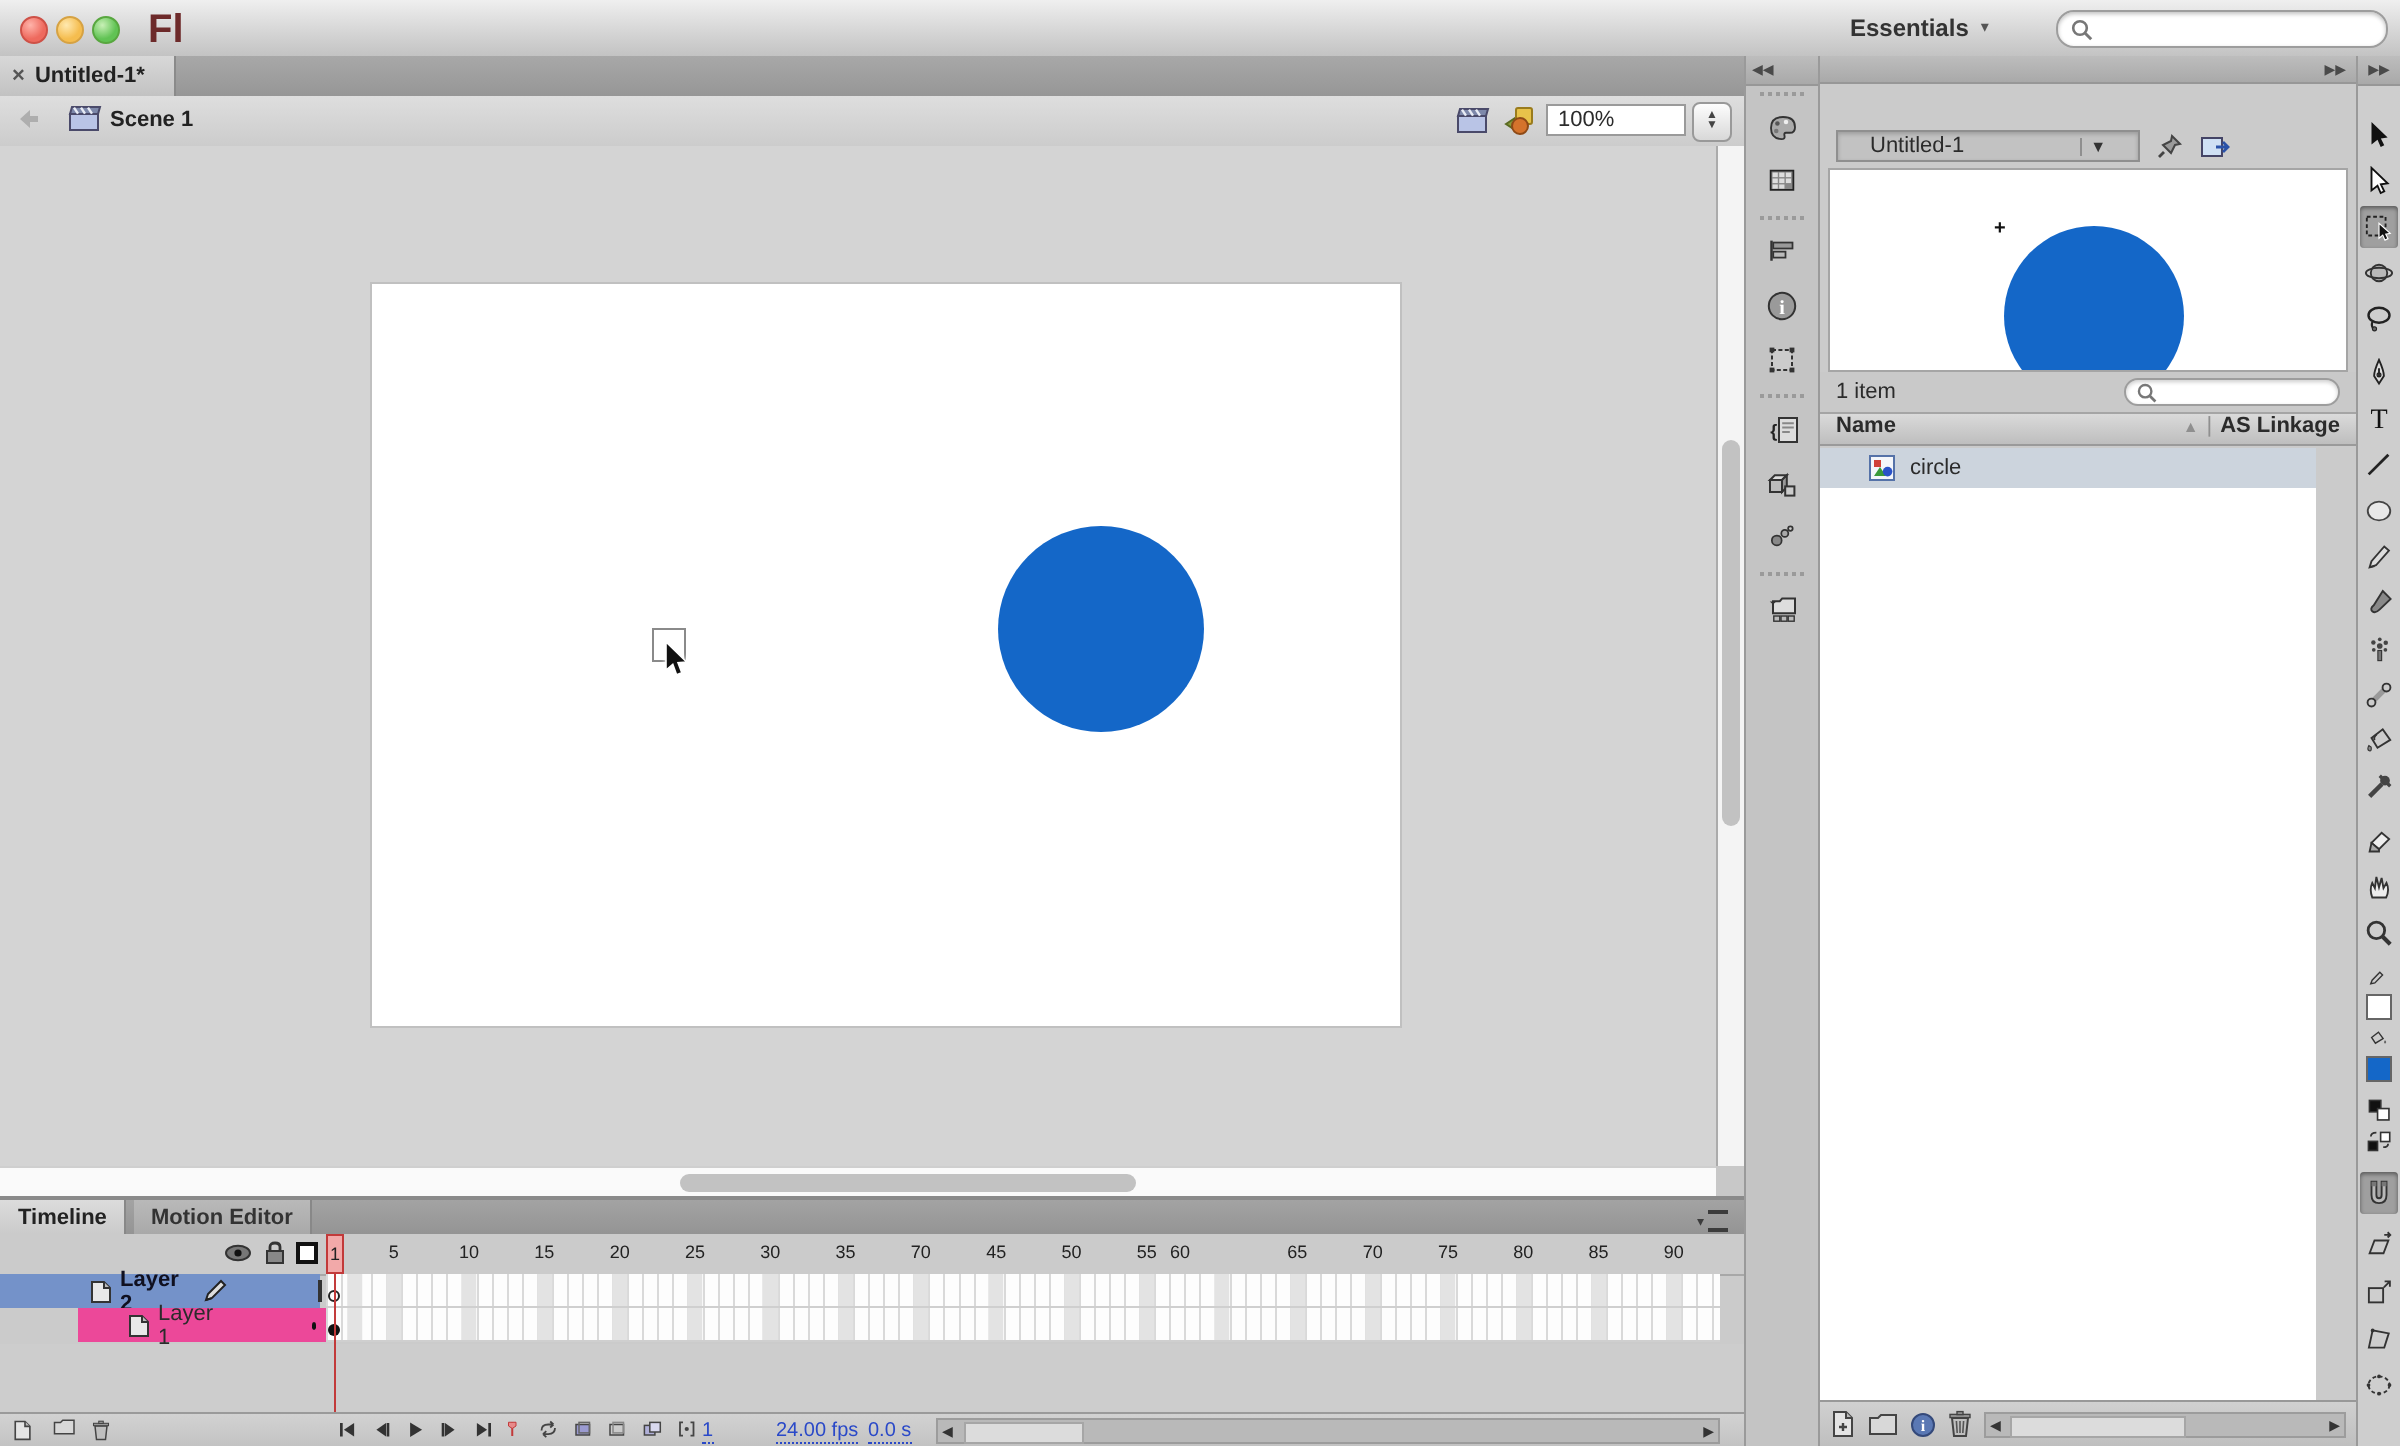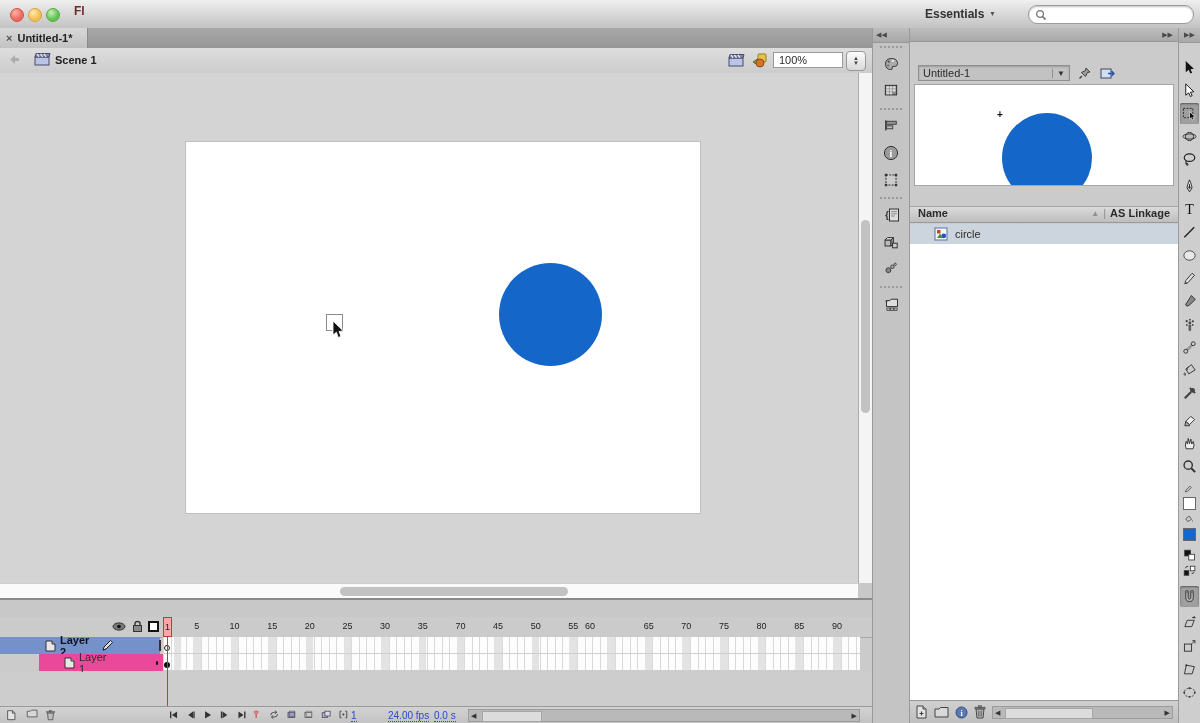--- a/index.html
+++ b/index.html
@@ -7,21 +7,21 @@
        font-family:"Liberation Sans","DejaVu Sans",sans-serif;font-size:11px;color:#2b2b2b;
        background:#c8c8c8;-webkit-font-smoothing:antialiased;}
   .abs{position:absolute;}
   
   .menubar{left:0;top:0;width:1200px;height:28px;
     background:linear-gradient(#efefef,#d4d4d4 60%,#c3c3c3);border-bottom:1px solid #8f8f8f;}
   .tl{width:12px;height:12px;border-radius:50%;top:8px;}
   .tl.red{left:10px;background:radial-gradient(circle at 35% 30%,#ffb3aa,#ee6a5e 60%);border:1px solid #ce5147;}
   .tl.yellow{left:28px;background:radial-gradient(circle at 35% 30%,#ffe9b0,#f5bd4f 60%);border:1px solid #d6a243;}
   .tl.green{left:46px;background:radial-gradient(circle at 35% 30%,#c8f0b6,#61c354 60%);border:1px solid #58a73f;}
-  .fl-logo{left:74px;top:4px;font-weight:bold;font-size:12px;color:#6d2a2a;letter-spacing:0;}
+  .fl-logo{left:74px;top:4px;font-weight:bold;font-size:20px;color:#6d2a2a;letter-spacing:0;}
   .workspace-btn{left:925px;top:5px;width:85px;height:17px;display:flex;align-items:center;gap:6px;
     font-weight:bold;font-size:12px;color:#333;}
   .menu-search{left:1028px;top:5px;width:158px;height:17px;background:#fff;border:1px solid #9d9d9d;
     border-radius:9px;box-shadow:inset 0 1px 2px rgba(0,0,0,.25);display:flex;align-items:center;padding-left:6px;}
   
   .doctabbar{left:0;top:28px;width:872px;height:20px;background:linear-gradient(#a8a8a8,#969696);border-bottom:1px solid #858585;}
   .doctab{left:0;top:0;width:88px;height:20px;background:linear-gradient(#d8d8d8,#c2c2c2);
      border-right:1px solid #8a8a8a;display:flex;align-items:center;gap:5px;padding:0 6px;box-sizing:border-box;
      font-weight:bold;color:#222;}
   .editbar{left:0;top:48px;width:872px;height:25px;background:linear-gradient(#dedede,#cccccc);border-bottom:1px solid #a2a2a2;}
@@ -81,29 +81,29 @@
   .lib-header{left:0;top:0;width:268px;height:14px;background:linear-gradient(#bdbdbd,#a9a9a9);border-bottom:1px solid #979797;
      display:flex;align-items:center;justify-content:flex-end;padding:0 5px;font-size:7px;color:#4a4a4a;box-sizing:border-box;}
   .lib-tabbar{left:0;top:14px;width:268px;height:18px;background:linear-gradient(#b3b3b3,#a5a5a5);}
   .lib-tab{height:18px;display:inline-flex;align-items:center;padding:0 10px;font-weight:bold;color:#222;}
   .lib-tab.active{background:linear-gradient(#d6d6d6,#c9c9c9);border-right:1px solid #8d8d8d;}
   .lib-tab.inactive{background:linear-gradient(#c3c3c3,#b2b2b2);border-right:1px solid #8d8d8d;color:#333;}
   .panelmenu{display:flex;align-items:center;gap:2px;color:#3c3c3c;}
   .panelmenu .lines{display:block;width:10px;height:7px;border-top:2px solid #3c3c3c;border-bottom:2px solid #3c3c3c;}
   .lib-docrow{left:0;top:34px;width:268px;height:22px;display:flex;align-items:center;padding:0 8px;gap:8px;box-sizing:border-box;}
   .lib-select{width:152px;height:16px;background:#c2c2c2;border:1px solid #8f8f8f;box-shadow:inset 0 1px 2px rgba(0,0,0,.2);
-     display:flex;align-items:center;justify-content:space-between;padding:0 4px;box-sizing:border-box;}
+     display:flex;align-items:center;justify-content:space-between;padding:0 16px;box-sizing:border-box;}
   .lib-preview{left:4px;top:56px;width:260px;height:102px;background:#fff;border:1px solid #a5a5a5;box-sizing:border-box;overflow:hidden;}
   .lib-introw{left:0;top:158px;width:268px;height:20px;background:#c9c9c9;display:flex;align-items:center;
      justify-content:space-between;padding:0 8px;box-sizing:border-box;}
   .lib-search{width:108px;height:14px;background:#fff;border:1px solid #9d9d9d;border-radius:8px;
      box-shadow:inset 0 1px 2px rgba(0,0,0,.2);display:flex;align-items:center;padding-left:5px;box-sizing:border-box;}
   .lib-colhdr{left:0;top:178px;width:268px;height:17px;background:linear-gradient(#dadada,#bebebe);
      border-top:1px solid #a5a5a5;border-bottom:1px solid #9a9a9a;display:flex;align-items:flex-start;box-sizing:border-box;padding:0 8px;}
-  .lib-list{left:0;top:196px;width:268px;height:476px;background:#fff;text-align:right;}
+  .lib-list{left:0;top:196px;width:248px;height:476px;background:#fff;text-align:right;}
   .lib-row{height:20px;display:flex;align-items:center;gap:7px;padding-left:24px;box-sizing:border-box;}
   .lib-row.sel{background:#ccd4dd;}
   .lib-bottom{left:0;top:672px;width:268px;height:23px;background:linear-gradient(#d0d0d0,#bfbfbf);border-top:1px solid #989898;
      display:flex;align-items:center;padding:0 5px;gap:6px;box-sizing:border-box;}
   .lib-hscroll{position:relative;flex:1;height:13px;background:#b9b9b9;border:1px solid #9c9c9c;box-sizing:border-box;}
   .lib-hscroll .thumb{position:absolute;left:12px;top:1px;width:86px;height:9px;background:#dcdcdc;border:1px solid #a6a6a6;}
   
   .toolscol{left:1178px;top:28px;width:22px;height:695px;background:#cecece;border-left:1px solid #9a9a9a;box-sizing:border-box;}
   .tools-header{height:14px;background:linear-gradient(#bdbdbd,#a9a9a9);border-bottom:1px solid #979797;
      display:flex;align-items:center;justify-content:center;font-size:7px;color:#4a4a4a;}
@@ -193,20 +193,28 @@
     </div>
   </div>
   <div class="abs vscroll">
       <div class="abs thumb"></div>
     </div>
   <div class="abs hscroll">
       <div class="abs thumb"></div>
     </div>
 
   <div class="abs tl-sep"></div>
+  <div class="abs tl-tabbar">
+    <span class="tl-tab active">Timeline</span>
+    <span class="tl-tab inactive">Motion Editor</span>
+    <span class="abs panelmenu" style="right:8px;top:5px;">
+      <span style="font-size:7px;">▾</span>
+        <span class="lines"></span>
+    </span>
+  </div>
   <div class="abs tl-body">
     <div class="abs tl-header">
       <span class="abs" style="left:112px;top:4px;">
         <svg width="14" height="11" viewBox="0 0 14 11">
             <ellipse cx="7" cy="5.5" rx="6" ry="3.6" fill="#777" stroke="#333"></ellipse>
             <circle cx="7" cy="5.5" r="1.8" fill="#111"></circle>
           </svg>
       </span>
       <span class="abs" style="left:132px;top:3px;">
         <svg width="11" height="13" viewBox="0 0 11 13">
@@ -504,20 +512,31 @@
         <svg width="16" height="13" viewBox="0 0 16 13">
             <rect x="1" y="2" width="10" height="9" fill="#cfe0f4" stroke="#446"></rect>
             <path d="M8 6.5 L14 6.5 M11.5 4 L14 6.5 L11.5 9" fill="none" stroke="#2a52a8" stroke-width="1.4"></path>
           </svg>
       </span>
     </div>
     <div class="abs lib-preview">
       <span class="abs reg-cross" style="left:82px;top:24px;">+</span>
       <div class="abs stage-circle" style="left: 87px; top: 28px; width: 90px; height: 90px; background: rgb(20, 103, 200);"></div>
     </div>
+    <div class="abs lib-introw">
+      <span>1 item</span>
+      <div class="lib-search">
+        <span>
+          <svg width="11" height="11" viewBox="0 0 12 12">
+              <circle cx="5" cy="5" r="3.4" fill="none" stroke="#777" stroke-width="1.3"></circle>
+              <line x1="7.6" y1="7.6" x2="10.6" y2="10.6" stroke="#777" stroke-width="1.5"></line>
+            </svg>
+        </span>
+      </div>
+    </div>
     <div class="abs lib-colhdr">
       <span style="font-weight:bold;">Name</span>
       <span style="margin-left:auto;display:flex;align-items:center;gap:4px;">
         <span style="color:#8f8f8f;font-size:8px;">▲</span>
         <span style="color:#8f8f8f;">|</span>
         <span style="font-weight:bold;">AS Linkage</span>
       </span>
     </div>
     <div class="abs lib-list">
       <div class="lib-row sel">

